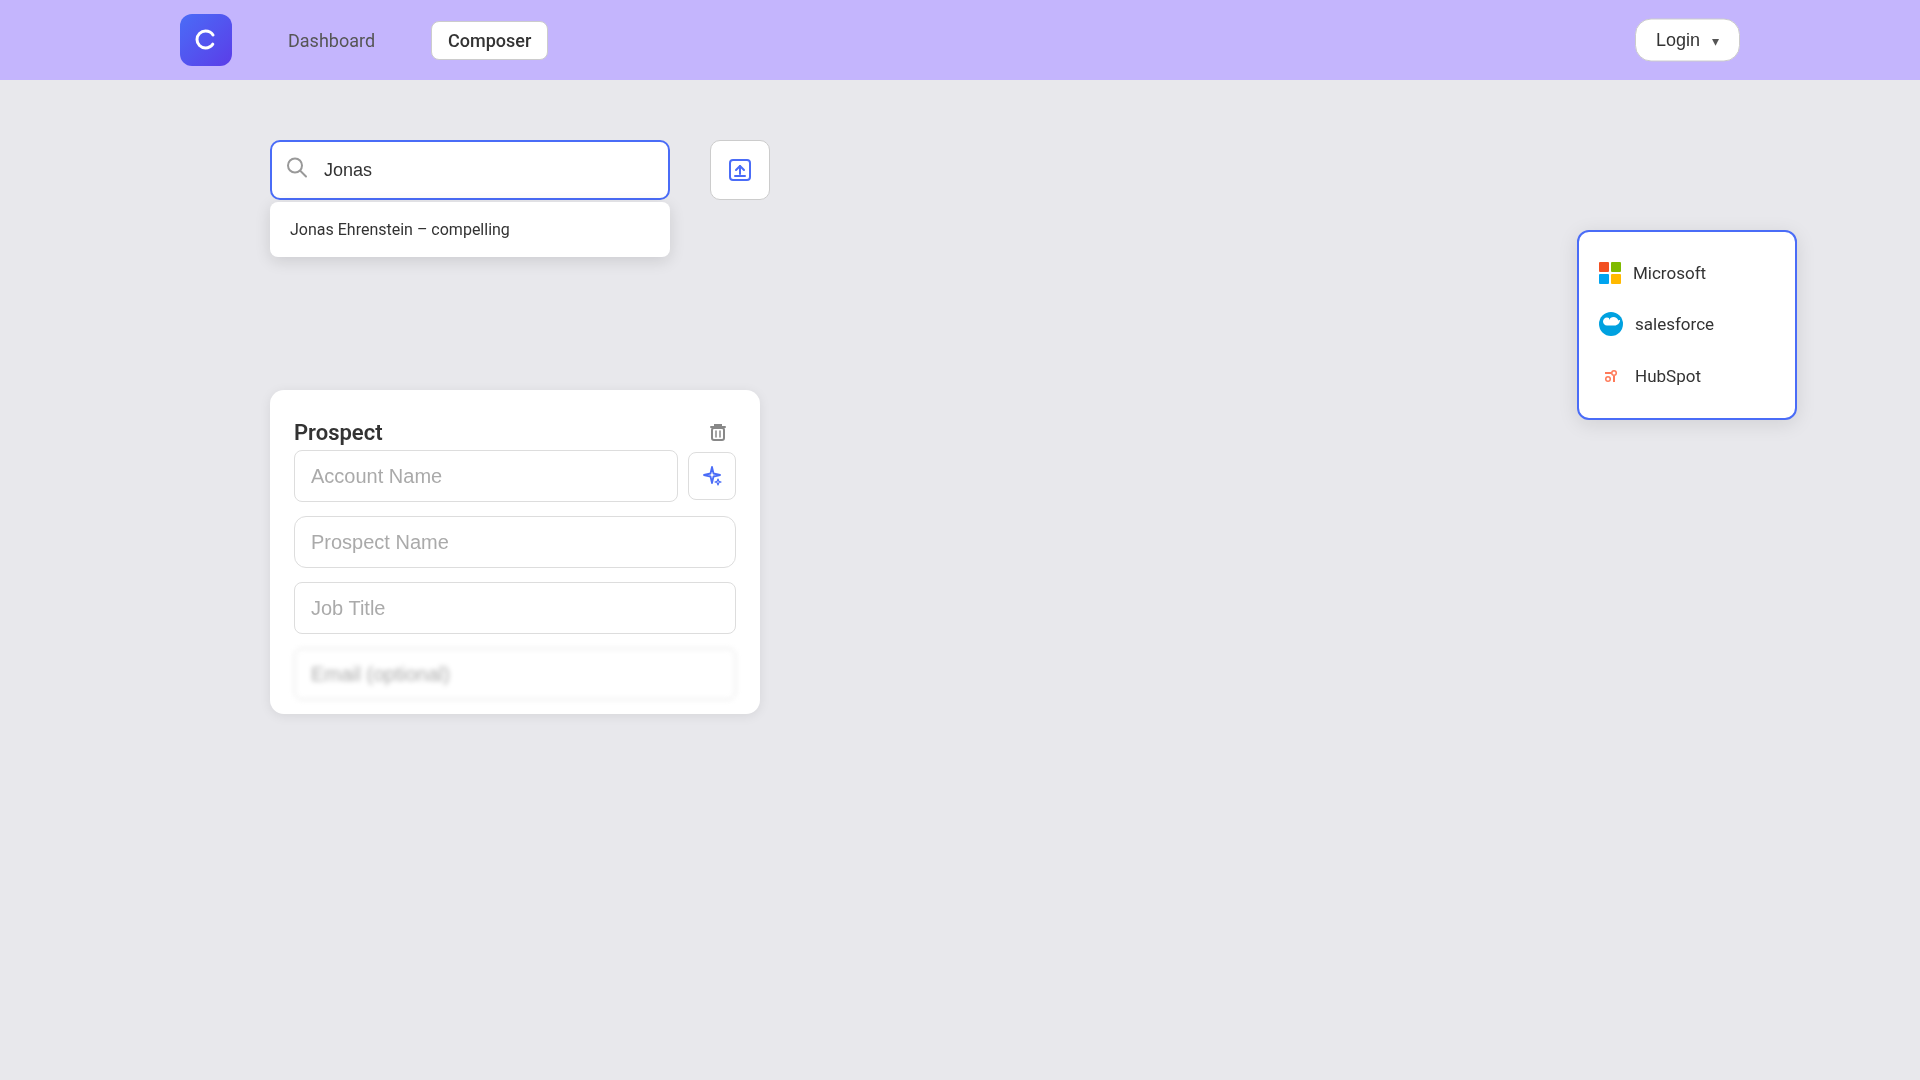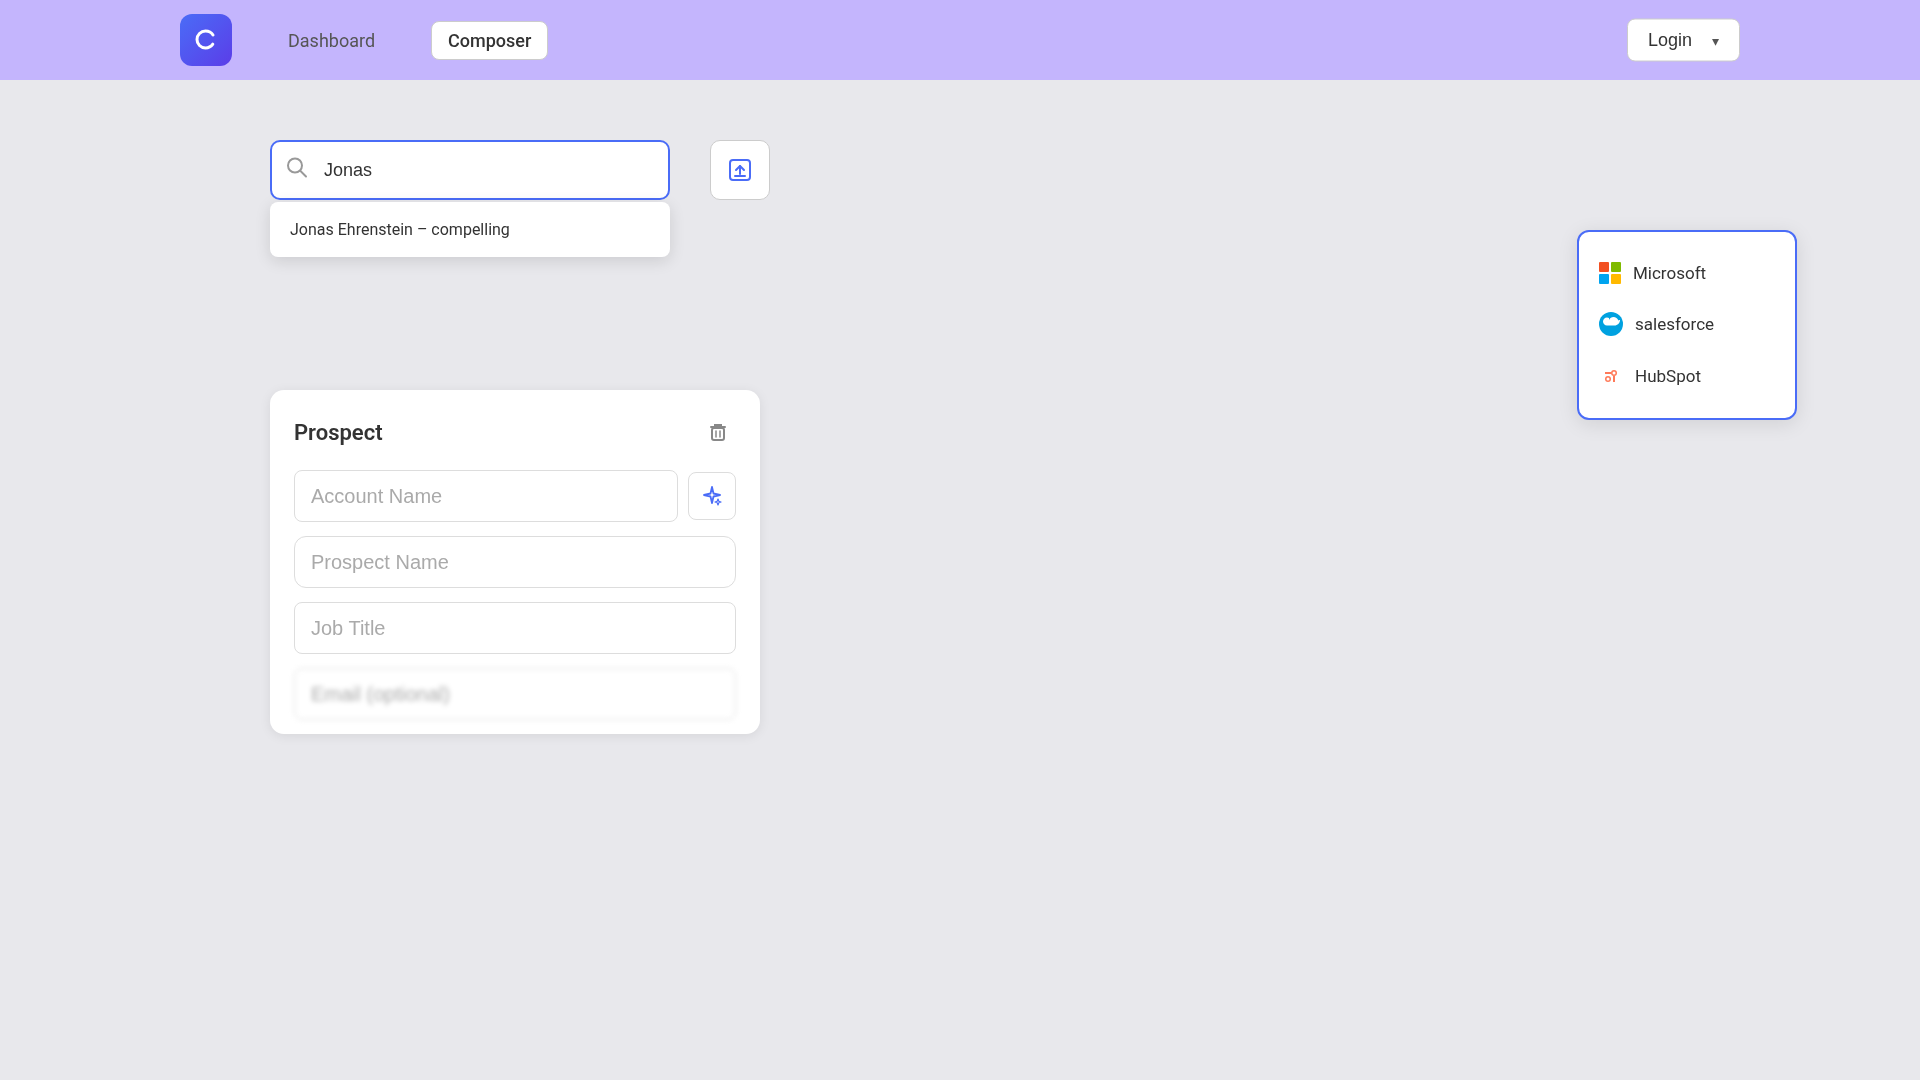--- a/index.html
+++ b/index.html
@@ -64,28 +64,28 @@
       font-weight: 500;
     }
 
     .login-btn {
       position: absolute;
       right: 180px;
       top: 50%;
       transform: translateY(-50%);
       background: white;
       border: 1.5px solid #ccc;
-      border-radius: 8px;
+      border-radius: 16px;
       padding: 10px 20px;
       font-size: 18px;
       color: #333;
       cursor: pointer;
       display: flex;
       align-items: center;
-      gap: 20px;
+      gap: 12px;
     }
 
     .login-btn .chevron {
       font-size: 14px;
       color: #555;
     }
 
     
     .login-dropdown {
       position: absolute;
@@ -234,21 +234,20 @@
       background: white;
       border-radius: 14px;
       padding: 24px 24px 0 24px;
       box-shadow: 0 2px 12px rgba(0,0,0,0.08);
     }
 
     .card-header {
       display: flex;
       align-items: center;
       justify-content: space-between;
-      margin-bottom: 20px;
     }
 
     .card-title {
       font-size: 22px;
       font-weight: 600;
       color: #333;
     }
 
     .trash-btn {
       width: 36px;

